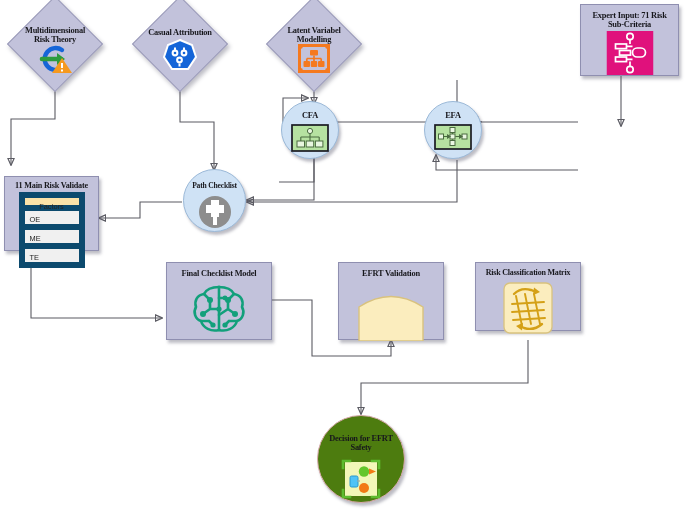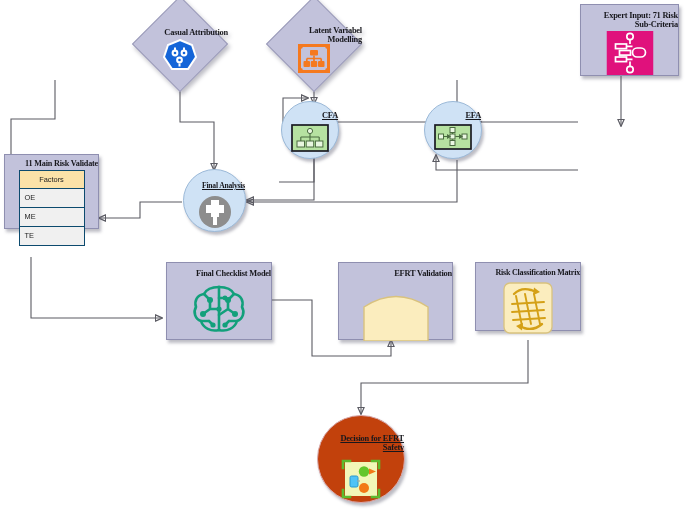--- a/index.html
+++ b/index.html
@@ -3,21 +3,21 @@
 <meta charset="utf-8">
 <title>EFRT Risk Framework Flowchart</title>
 <style>
   html,body{margin:0;padding:0;background:#ffffff;}
   body{font-family:"Liberation Serif",serif;}
   #canvas{position:relative;width:685px;height:511px;background:#ffffff;overflow:hidden;}
 
   
   .node{position:absolute;box-sizing:border-box;}
   .node .label{
-    position:absolute;left:0;right:0;text-align:right;
+    position:absolute;left:0;right:0;text-align:center;
     font-family:"Liberation Serif",serif;font-weight:bold;
     color:#17171c;line-height:1.12;letter-spacing:-0.2px;
   }
 
   
   .diamond{filter:drop-shadow(2px 3px 2px rgba(90,90,110,.40));}
   .diamond .shape{
     position:absolute;inset:0;
     background:#c2c2db;
     border:1px solid #9a9ab8;
@@ -31,29 +31,29 @@
   .rect{
     background:#c2c2db;border:1px solid #8f8fb0;
     box-shadow:2px 3px 3px rgba(90,90,110,.40);
   }
   .rect .label{top:6px;font-size:8.4px;}
   .rect .gfx{position:absolute;left:50%;transform:translateX(-50%);}
 
   
   .circle{border-radius:50%;box-shadow:2px 3px 3px rgba(90,90,110,.40);}
   .circ-blue{background:#cfe2f5;border:1px solid #9bb9d8;}
-  .circ-pink{background:#c2410c;border:1px solid #d8a9ac;}
-  .circle .label{font-size:8.4px;text-decoration:underline;}
+  .circ-pink{background:#4d7c0f;border:1px solid #d8a9ac;}
+  .circle .label{font-size:8.4px;}
   .circle .gfx{position:absolute;left:50%;transform:translateX(-50%);}
 
   
   .tbl{position:absolute;left:50%;transform:translateX(-50%);width:66px;}
   .tbl .th,.tbl .td{
     box-sizing:border-box;height:19px;line-height:18px;
-    border:1px solid #0c4a6e;font-family:"Liberation Sans",sans-serif;
+    border:6px solid #0c4a6e;font-family:"Liberation Sans",sans-serif;
     font-size:7.4px;color:#222;
   }
   .tbl .th{background:#fbe2a8;text-align:center;font-weight:normal;}
   .tbl .td{background:#f0f0f0;text-align:left;padding-left:5px;border-top:none;}
 
   
   #wires{position:absolute;left:0;top:0;width:685px;height:511px;z-index:1;pointer-events:none;}
   #wires path{fill:none;stroke:#5b5b63;stroke-width:1.1;}
   .node{z-index:3;}
 </style>
@@ -90,20 +90,37 @@
 
     <path d="M182,202 L140,202 L140,218 L99,218" marker-end="url(#ah)"></path>
 
     <path d="M31,257 L31,318 L162,318" marker-end="url(#ah)"></path>
 
     <path d="M272,300 L312,300 L312,356 L391,356 L391,340" marker-end="url(#ah)"></path>
 
     <path d="M528,340 L528,383 L361,383 L361,414" marker-end="url(#ah)"></path>
   </svg>
 
+  <div class="node diamond" style="left:8px;top:8px;width:94px;height:72px;">
+    <div class="shape" style="left:13px;top:2px;width:68px;height:68px;"></div>
+    <div class="label">
+      <span>Multidimensional</span><br>
+      <span>Risk Theory</span>
+    </div>
+    <div class="gfx" style="top:36px;">
+      <svg width="40" height="30" viewBox="0 0 40 30">
+        <path d="M27,6 A11,11 0 1,0 27,24" fill="none" stroke="#1565D8" stroke-width="4.4" stroke-linecap="round"></path>
+        <path d="M7,15 L26,15" stroke="#2E9B3E" stroke-width="4.6" stroke-linecap="round"></path>
+        <path d="M22,9 L30,15 L22,21 Z" fill="#2E9B3E"></path>
+        <path d="M27,14 L37,29 L17,29 Z" fill="#F5991F"></path>
+        <rect x="26" y="19" width="2" height="5" fill="#fff"></rect>
+        <rect x="26" y="25.5" width="2" height="2" fill="#fff"></rect>
+      </svg>
+    </div>
+  </div>
 
   <div class="node diamond" style="left:266px;top:8px;width:96px;height:72px;">
     <div class="shape" style="left:14px;top:2px;width:68px;height:68px;"></div>
     <div class="label">
       <span>Latent Variabel</span><br>
       <span>Modelling</span>
     </div>
     <div class="gfx" style="top:36px;">
       <svg width="32" height="30" viewBox="0 0 32 30">
         <rect x="1.5" y="1.5" width="29" height="26" fill="none" stroke="#F5791F" stroke-width="3"></rect>
@@ -204,30 +221,30 @@
           <path d="M9.8,12.5 L15.3,12.5 M21.3,12.5 L27.3,12.5" fill="none"></path>
           <path d="M18.5,8.8 L18.5,10 M18.5,15.2 L18.5,16.3" fill="none"></path>
           <path d="M13.6,11 L16,12.5 L13.6,14 Z"></path>
           <path d="M25.6,11 L28,12.5 L25.6,14 Z"></path>
         </g>
       </svg>
     </div>
   </div>
 
   <div class="node circle circ-blue" style="left:183px;top:169px;width:63px;height:63px;">
-    <div class="label" style="top:12px;font-size:7.6px;">Final Analysis</div>
+    <div class="label" style="top:12px;font-size:7.6px;">Path Checklist</div>
     <div class="gfx" style="top:25px;">
       <svg width="34" height="34" viewBox="0 0 34 34">
         <circle cx="17" cy="17" r="16" fill="#8d8d8d"></circle>
         <path d="M13,5 h8 v5 h5 v8 h-5 v4 h-2 v8 h-4 v-8 h-2 v-4 h-5 v-8 h5 z" fill="#ffffff"></path>
       </svg>
     </div>
   </div>
 
-  <div class="node rect" style="left:4px;top:154px;width:95px;height:75px;">
+  <div class="node rect" style="left:4px;top:176px;width:95px;height:75px;">
     <div class="label" style="top:4px;font-size:8.2px;">11 Main Risk Validate</div>
     <div class="tbl" style="top:15px;">
       <div class="th">Factors</div>
       <div class="td">OE</div>
       <div class="td">ME</div>
       <div class="td">TE</div>
     </div>
   </div>
 
   <div class="node rect" style="left:166px;top:262px;width:106px;height:78px;">
@@ -251,21 +268,21 @@
             <circle cx="44" cy="32" r="3"></circle>
           <circle cx="22" cy="43" r="2.6"></circle>
             <circle cx="34" cy="43" r="2.6"></circle>
           <circle cx="28" cy="27" r="2.6"></circle>
             <circle cx="34" cy="16" r="2.4"></circle>
         </g>
       </svg>
     </div>
   </div>
 
-  <div class="node rect" style="left:338px;top:262px;width:115px;height:78px;">
+  <div class="node rect" style="left:338px;top:262px;width:106px;height:78px;">
     <div class="label" style="top:6px;">EFRT Validation</div>
     <div class="gfx" style="top:22px;">
       <svg width="66" height="56" viewBox="0 0 66 56">
         <path d="M1,56 L1,22 Q33,1 65,22 L65,56 Z" fill="#FBEDBE" stroke="#d9c27e" stroke-width="1.4"></path>
       </svg>
     </div>
   </div>
 
   <div class="node rect" style="left:475px;top:262px;width:106px;height:69px;">
     <div class="label" style="top:6px;font-size:8px;">Risk Classification Matrix</div>

